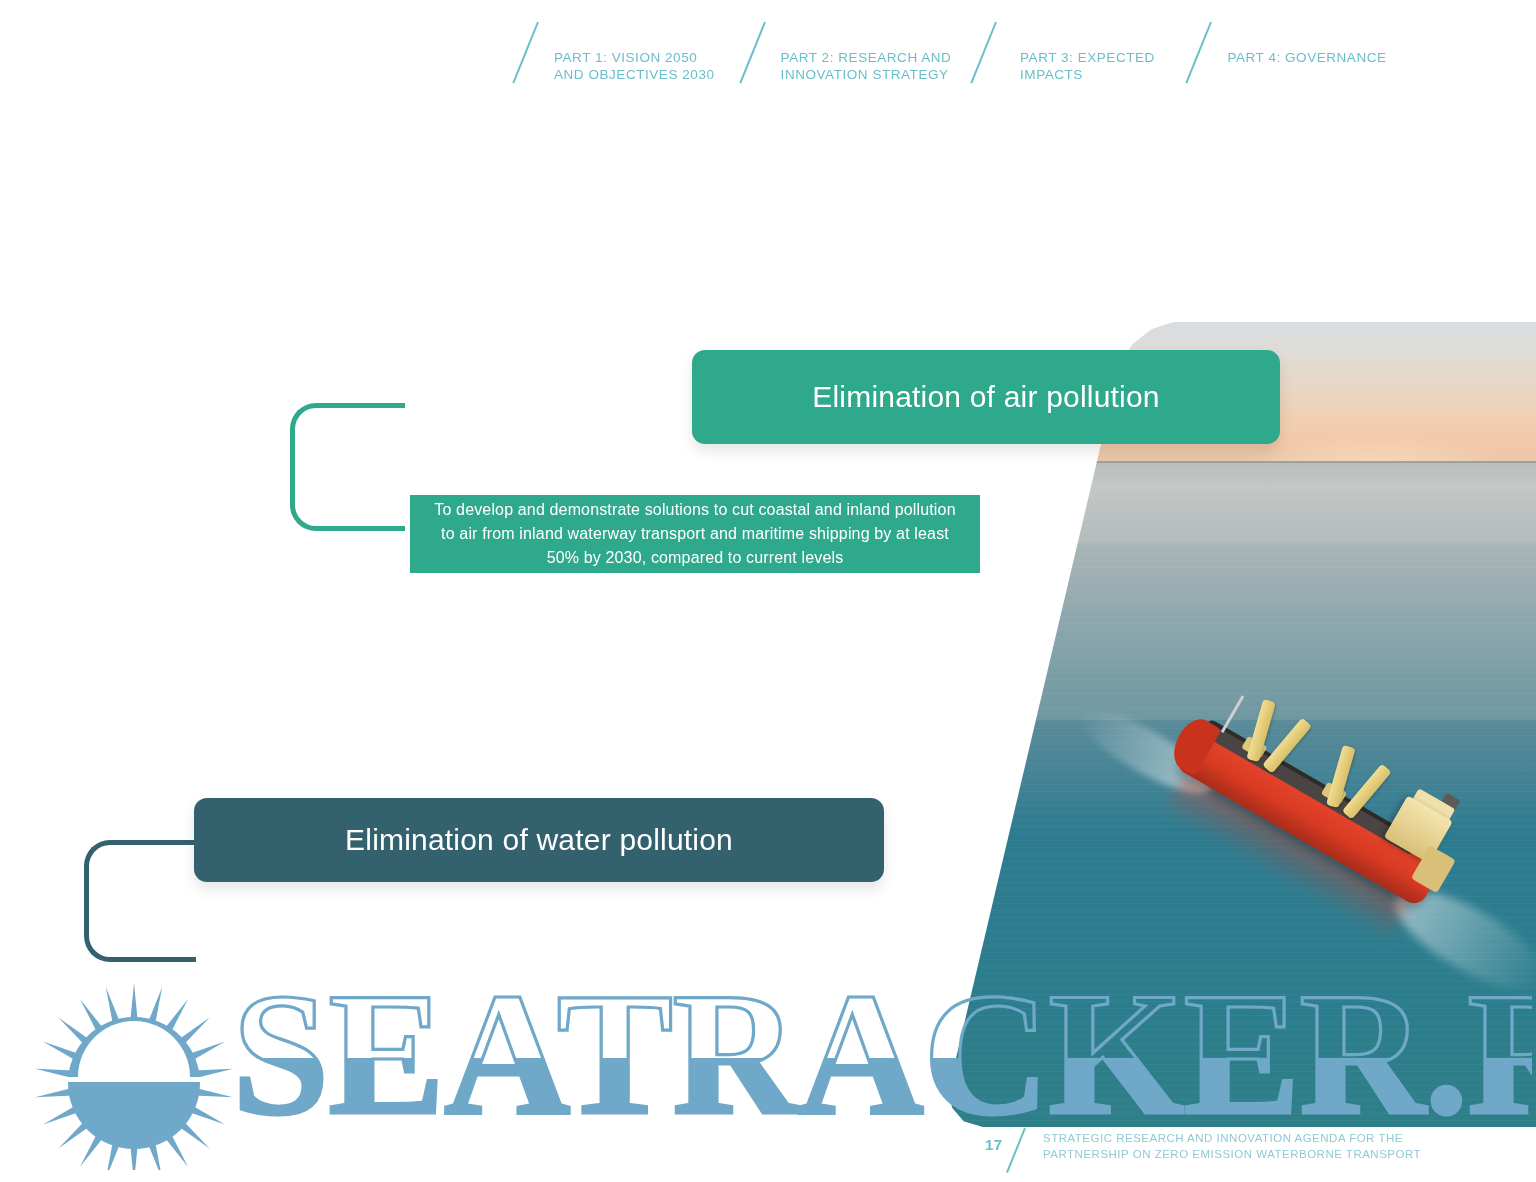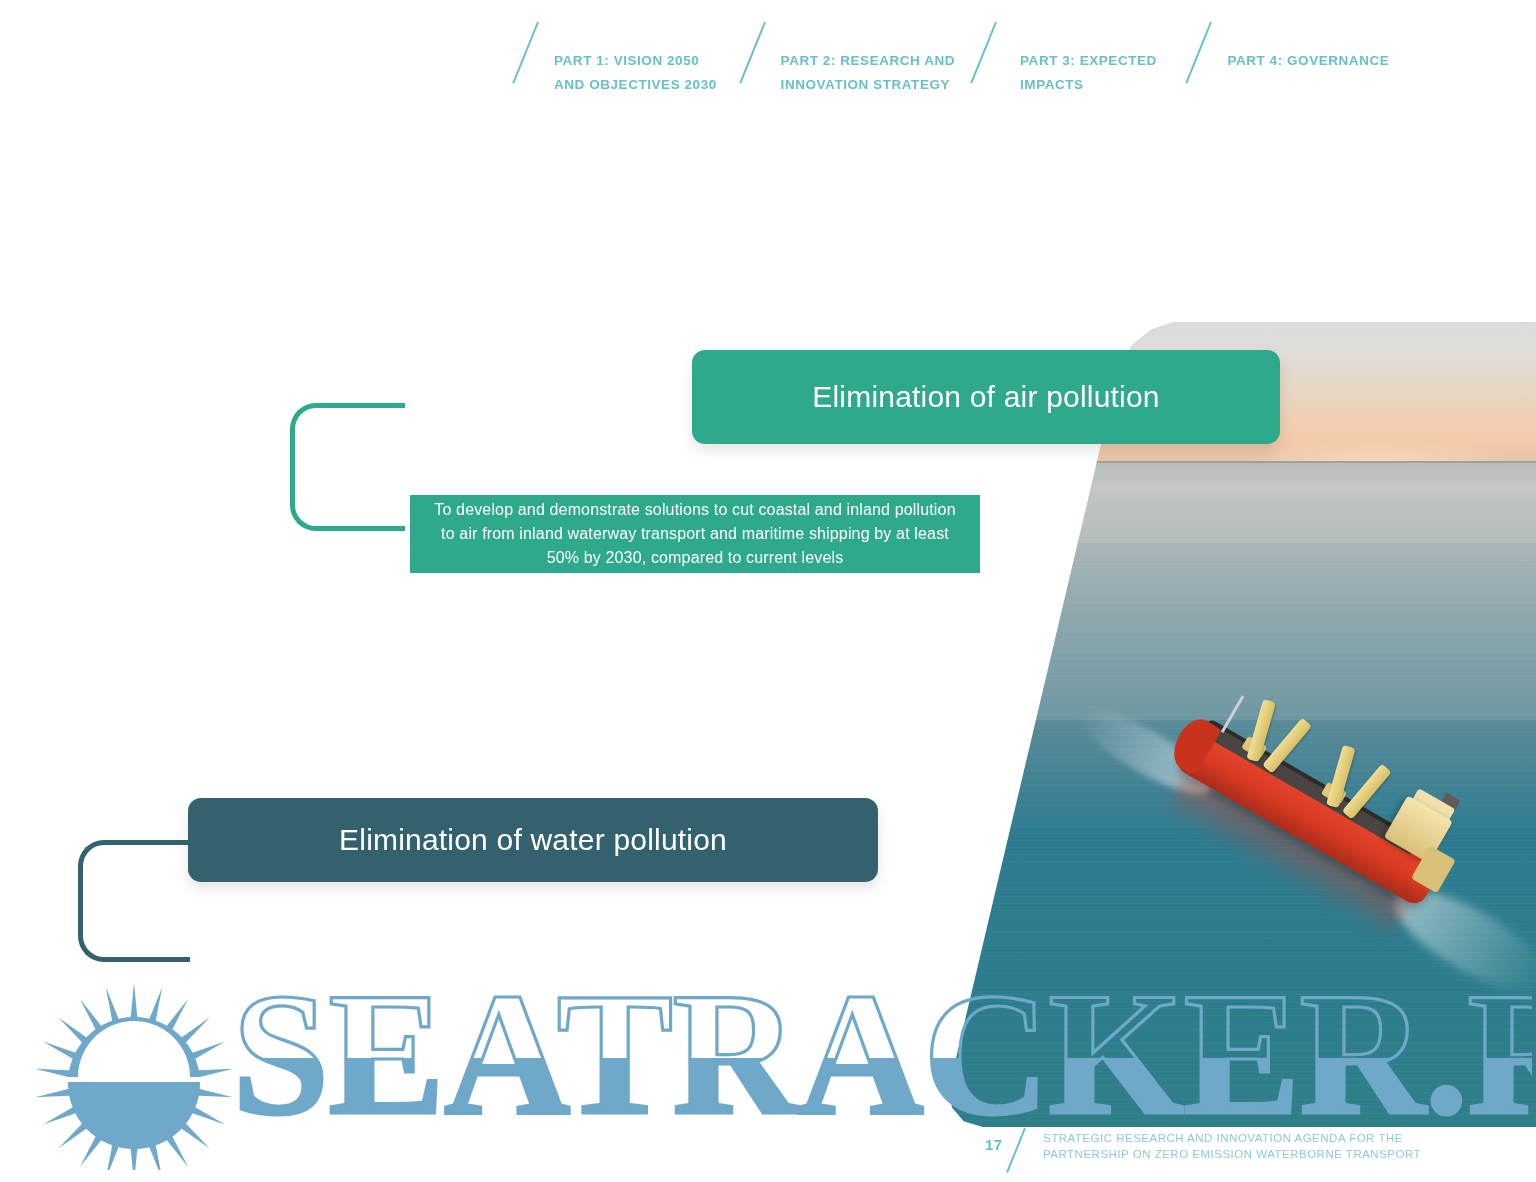--- a/index.html
+++ b/index.html
@@ -20,25 +20,25 @@
   .nav-sep {
     width:34px; height:62px; flex:none; position:relative;
   }
   .nav-sep::before {
     content:""; position:absolute; left:50%; top:2px;
     width:2px; height:66px; background:#69BFC9;
     transform:rotate(22deg); transform-origin:top center;
   }
   .nav-item {
     color:#69BFC9;
-    font-size:13.5px; line-height:24px;
+    font-size:13.5px; line-height:17px;
     letter-spacing:0.55px;
     white-space:pre-line;
     padding-top:29px;
-    font-weight:700;
+    font-weight:400;
   }
   .nav-i1 { width:200px; }
   .nav-i2 { width:205px; }
   .nav-i3 { width:180px;margin-left:8px; }
   .nav-i4 { width:200px; }
 
   
   #ship-photo {
     position:absolute;
     left:900px; top:322px;
@@ -220,21 +220,21 @@
   #group-air .title-pill {
     left:402px; top:0px; width:588px; height:94px;
     background:#2FA98B;
   }
   #group-air .body-box {
     left:120px; top:145px; width:570px; height:78px;
     background:#2FA98B;
   }
 
   
-  #group-water { left:78px; top:798px; width:710px; height:220px; color:#33626E; }
+  #group-water { left:84px; top:798px; width:710px; height:220px; color:#33626E; }
   #group-water .bracket { left:0px; top:42px; width:112px; height:122px; }
   #group-water .title-pill {
     left:110px; top:0px; width:690px; height:84px;
     background:#33626E;
   }
   #group-water .body-box {
     left:120px; top:141px; width:560px; height:68px;
     background:#33626E;
   }
 

